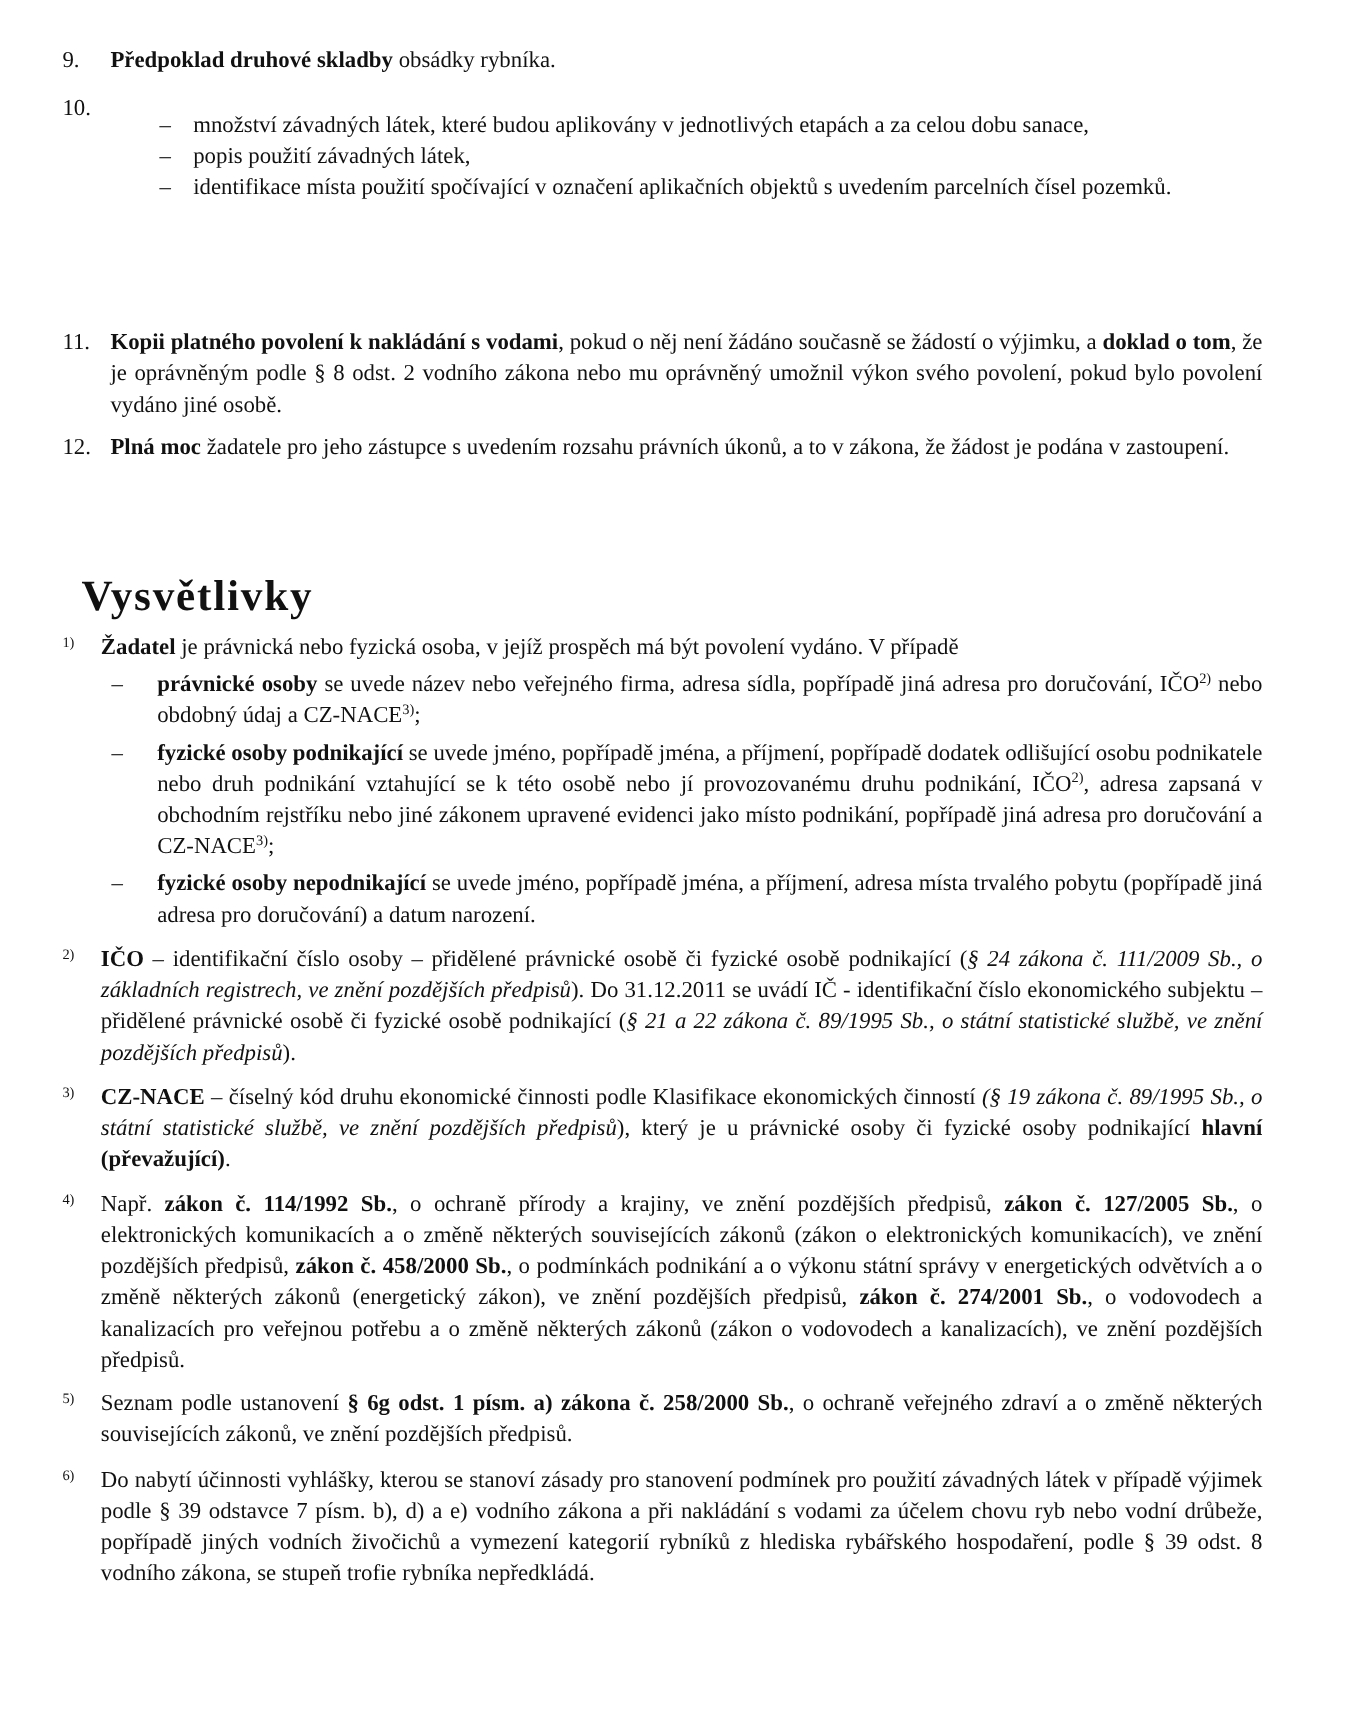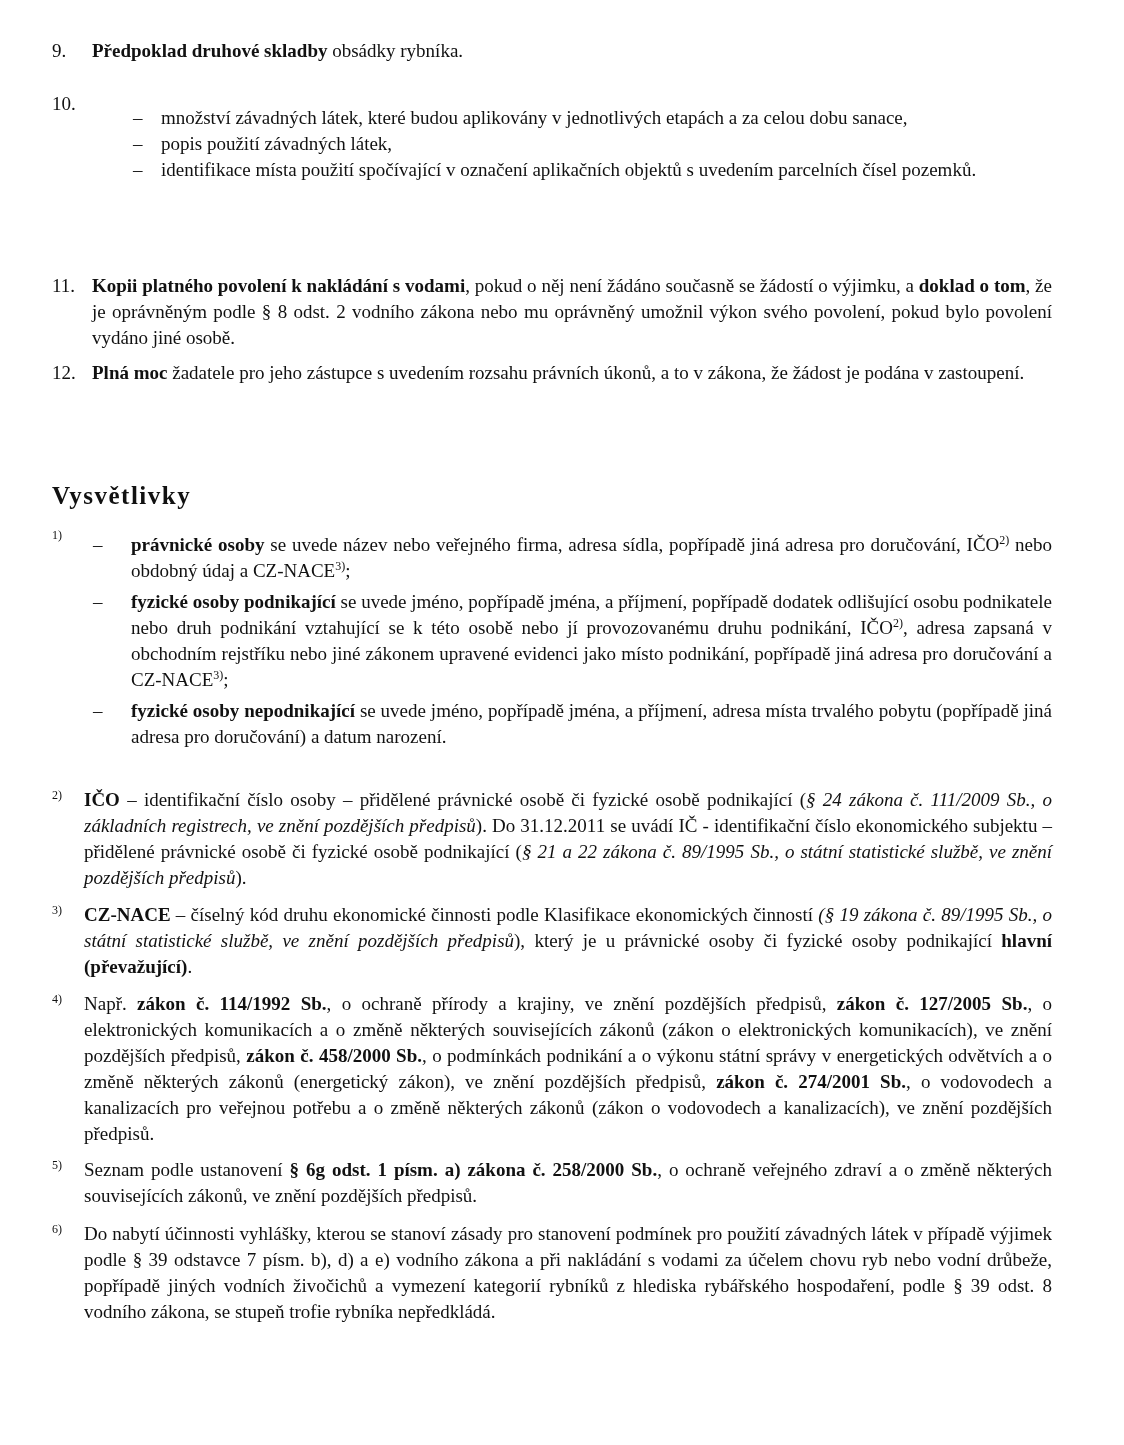--- a/index.html
+++ b/index.html
@@ -11,42 +11,42 @@
   .page { position: absolute; left: 0; top: 0; width: 1124px; }
   .item { position: absolute; left: 52px; width: 1000px; }
   .num { position: absolute; left: 0; top: 0; }
   .itext { margin-left: 40px; text-align: justify; }
   .sublist { margin: 14px 0 0 81px; padding: 0; list-style: none; }
   .sublist li { position: relative; padding-left: 28px; text-align: justify; }
   .dash { position: absolute; left: 0; top: 0; }
   b { font-weight: bold; margin-top: 36px; }
   i { font-style: italic; }
   h2 {
-    position: absolute; left: 52px; top: 476px; margin: 0;
-    font-family: "Liberation Serif", serif; font-size: 25px; font-weight: bold;
+    position: absolute; left: 68px; top: 476px; margin: 0;
+    font-family: "Liberation Serif", serif; font-size: 36px; font-weight: bold;
     letter-spacing: 1.5px; line-height: 40px;
   }
   .fn { position: absolute; left: 52px; width: 1000px; }
   .fn-mark { position: absolute; left: 0; top: -5px; font-size: 12px; }
   .fn-text { margin-left: 32px; text-align: justify; }
   .fn-bullets { margin: 5px 0 0 41px; padding: 0; list-style: none; }
   .fn-bullets li { position: relative; padding-left: 38px; text-align: justify; margin-bottom: 5px; }
   sup { font-size: 12px; line-height: 0; vertical-align: 7px; }
 </style>
 </head>
 <body>
 
 <div class="page">
 
   <div class="item" style="top:38px">
     <span class="num">9.</span>
     <div class="itext"><b>Předpoklad druhové skladby</b><span> obsádky rybníka.</span></div>
   </div>
 
-  <div class="item" style="top:91px">
+  <div class="item" style="top:78px">
     <span class="num">10.</span>
     <ul class="sublist">
       <li><span class="dash">–</span><span>množství závadných látek, které budou aplikovány v jednotlivých etapách a za celou dobu sanace,</span></li>
       <li><span class="dash">–</span><span>popis použití závadných látek,</span></li>
       <li><span class="dash">–</span><span>identifikace místa použití spočívající v označení aplikačních objektů s uvedením parcelních čísel pozemků.</span></li>
     </ul>
   </div>
 
   <div class="item" style="top:273px">
     <span class="num">11.</span>
@@ -55,20 +55,21 @@
 
   <div class="item" style="top:360px">
     <span class="num">12.</span>
     <div class="itext"><b>Plná moc</b><span> žadatele pro jeho zástupce s uvedením rozsahu právních úkonů, a to v zákona, že žádost je podána v zastoupení.</span></div>
   </div>
 
   <h2>Vysvětlivky</h2>
 
   <div class="fn" style="top:527px">
     <span class="fn-mark">1)</span>
+    <div class="fn-text"><b>Žadatel</b><span> je právnická nebo fyzická osoba, v jejíž prospěch má být povolení vydáno. V případě</span></div>
     <ul class="fn-bullets">
       <li><span class="dash">–</span><b>právnické osoby</b><span> se uvede název nebo veřejného firma, adresa sídla, popřípadě jiná adresa pro doručování, IČO</span><sup>2)</sup><span> nebo obdobný údaj a CZ-NACE</span><sup>3)</sup><span>;</span></li>
       <li><span class="dash">–</span><b>fyzické osoby podnikající</b><span> se uvede jméno, popřípadě jména, a příjmení, popřípadě dodatek odlišující osobu podnikatele nebo druh podnikání vztahující se k této osobě nebo jí provozovanému druhu podnikání, IČO</span><sup>2)</sup><span>, adresa zapsaná v obchodním rejstříku nebo jiné zákonem upravené evidenci jako místo podnikání, popřípadě jiná adresa pro doručování a  CZ-NACE</span><sup>3)</sup><span>;</span></li>
       <li><span class="dash">–</span><b>fyzické osoby nepodnikající</b><span> se uvede jméno, popřípadě jména, a příjmení, adresa místa trvalého pobytu (popřípadě jiná adresa pro doručování) a datum narození.</span></li>
     </ul>
   </div>
 
   <div class="fn" style="top:787px">
     <span class="fn-mark">2)</span>
     <div class="fn-text"><b>IČO</b><span> – identifikační číslo osoby – přidělené právnické osobě či fyzické osobě podnikající (</span><i>§ 24 zákona č. 111/2009 Sb., o základních registrech, ve znění pozdějších předpisů</i><span>). Do 31.12.2011 se uvádí IČ - identifikační číslo ekonomického subjektu – přidělené právnické osobě či fyzické osobě podnikající (</span><i>§ 21 a 22 zákona č. 89/1995 Sb., o státní statistické službě, ve znění pozdějších předpisů</i><span>).</span></div>

